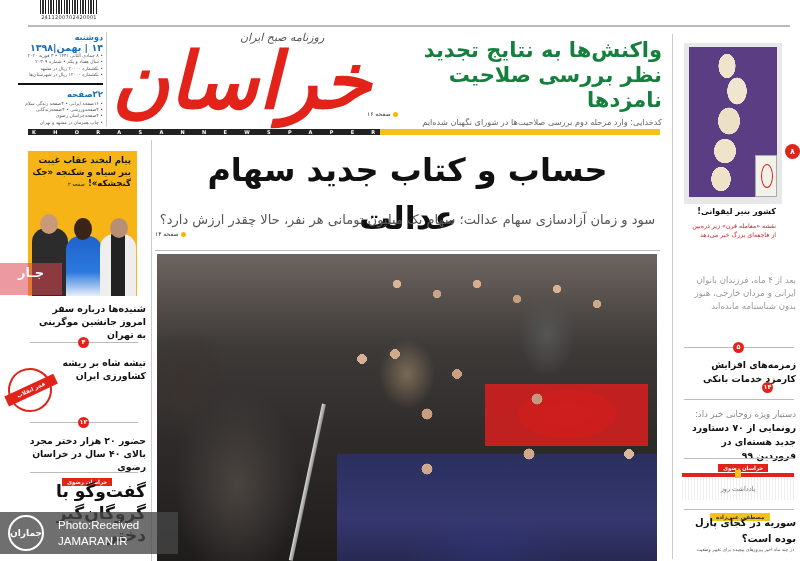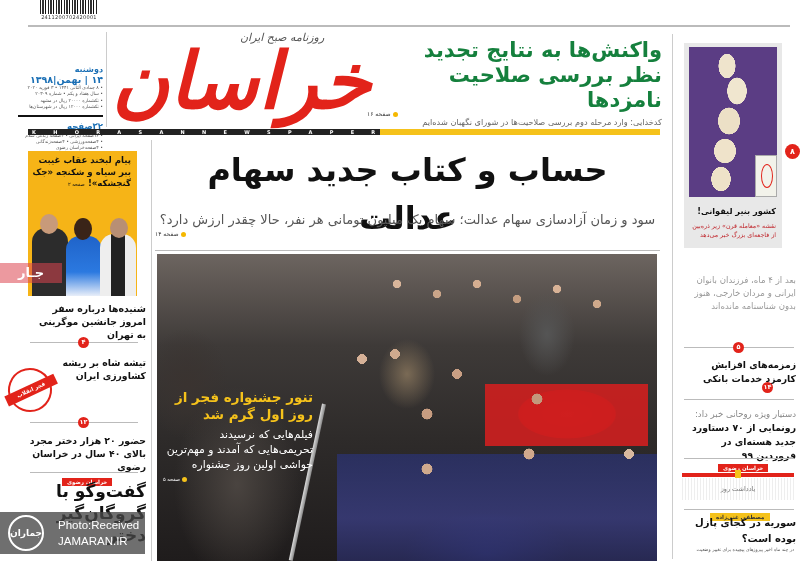--- a/index.html
+++ b/index.html
@@ -7,21 +7,21 @@
   body { font-family: "DejaVu Sans", sans-serif; position: relative; color: #111; direction: rtl; }
   .abs { position: absolute; }
 
   
   .barcode { left: 40px; top: 0; width: 58px; height: 20px; }
   .barcode .bars { height: 14px; background: repeating-linear-gradient(90deg, #222 0 1px, #fff 1px 2px, #333 2px 4px, #fff 4px 5px, #111 5px 6px, #fff 6px 8px); }
   .barcode .num { font-size: 5px; color: #333; text-align: center; letter-spacing: 0.3px; direction: ltr; }
   .top-rule { left: 28px; right: 10px; top: 25px; height: 2px; background: #bbb; }
 
   
-  .info { left: 18px; top: 33px; width: 85px; text-align: right; margin-top: 32px; }
+  .info { left: 18px; top: 33px; width: 85px; text-align: right; }
   .info .day { font-size: 8px; color: #1a6fb5; font-weight: bold; }
   .info .date { font-size: 9.5px; color: #1a6fb5; font-weight: bold; }
   .info .line { font-size: 4.6px; color: #555; line-height: 6.4px; }
   .info .rule { height: 2px; background: #111; margin: 4px 0 4px 0; }
   .info .pages { font-size: 8.5px; color: #1a6fb5; font-weight: bold; margin-bottom: 2px; }
   .info-divider { left: 106px; top: 32px; width: 1px; height: 95px; background: #ccc; }
 
   
   .logo { left: 112px; top: 28px; width: 290px; height: 100px; }
   .logo .tagline { position: absolute; left: 128px; top: 3px; font-family: "DejaVu Serif", serif; font-style: italic; font-size: 11px; color: #555; }
@@ -87,42 +87,42 @@
   .promo { left: 28px; top: 151px; width: 109px; height: 145px; background: #f6b417; overflow: hidden; }
   .promo .text { position: absolute; right: 6px; top: 4px; width: 100px; text-align: right; font-size: 8.6px; font-weight: bold; color: #111; line-height: 11.5px; }
   .promo .text .pg { font-size: 5px; font-weight: normal; }
   .promo .person { position: absolute; bottom: 0; border-radius: 14px 14px 0 0; }
   .promo .p1 { left: 4px; width: 36px; height: 68px; background: linear-gradient(180deg, #2c2c2c 0 100%); }
   .promo .p1h { left: 12px; bottom: 62px; width: 18px; height: 20px; border-radius: 50%; background: #c89a7a; position: absolute; }
   .promo .p2 { left: 38px; width: 36px; height: 60px; background: linear-gradient(180deg, #1f63c9 0%, #2b79e0 60%, #e8eef9 100%); }
   .promo .p2h { left: 46px; bottom: 56px; width: 18px; height: 22px; border-radius: 50%; background: #3a2418; position: absolute; }
   .promo .p3 { left: 72px; width: 36px; height: 62px; background: linear-gradient(90deg, #eee 0 30%, #222 30% 70%, #eee 70% 100%); }
   .promo .p3h { left: 82px; bottom: 58px; width: 18px; height: 20px; border-radius: 50%; background: #b88f74; position: absolute; }
-  .watermark-left { left: 0; top: 263px; width: 62px; height: 20px; background: rgba(220,70,80,0.55); color: #fff; font-size: 13px; font-weight: bold; text-align: center; line-height: 20px; }
+  .watermark-left { left: 0; top: 263px; width: 62px; height: 32px; background: rgba(220,70,80,0.55); color: #fff; font-size: 13px; font-weight: bold; text-align: center; line-height: 20px; }
 
   .left-item { position: absolute; left: 28px; width: 118px; text-align: right; }
   .left-item .t { font-size: 9.3px; font-weight: bold; color: #111; line-height: 13px; }
   .left-item .d { font-size: 8.6px; color: #999; line-height: 12.5px; }
   .num-badge { position: absolute; width: 11px; height: 11px; border-radius: 50%; background: #e2231a; color: #fff; font-size: 6.5px; font-weight: bold; text-align: center; line-height: 11px; }
   .hr { position: absolute; height: 1px; background: #bbb; }
 
   .stamp { left: 8px; top: 368px; width: 44px; height: 44px; border: 2px solid #e2231a; border-radius: 50%; transform: rotate(-25deg); }
   .stamp span { position: absolute; left: -6px; top: 15px; width: 54px; height: 11px; background: #e2231a; color: #fff; font-size: 5.5px; text-align: center; line-height: 11px; font-weight: bold; }
 
   .tag-red { display: inline-block; background: #e2231a; color: #fff; font-size: 5.5px; padding: 1px 5px; font-weight: bold; }
   .tag-yel { display: inline-block; background: #f5c21b; color: #333; font-size: 5.5px; padding: 1px 6px; font-weight: bold; }
 
   .gg { left: 28px; top: 480px; width: 118px; text-align: right; font-size: 17px; font-weight: bold; line-height: 22px; color: #111; }
-  .jamaran { left: 0; top: 512px; width: 145px; height: 42px; background: rgba(70,70,70,0.78); }
+  .jamaran { left: 0; top: 512px; width: 178px; height: 42px; background: rgba(70,70,70,0.78); }
   .jamaran .logo-c { position: absolute; left: 8px; top: 3px; width: 36px; height: 36px; border: 2px solid #fff; border-radius: 50%; color: #fff; font-size: 9px; text-align: center; line-height: 32px; font-weight: bold; }
   .jamaran .t1 { position: absolute; left: 58px; top: 7px; color: #fff; font-family: "Liberation Sans", sans-serif; font-size: 11.5px; direction: ltr; }
   .jamaran .t2 { position: absolute; left: 58px; top: 23px; color: #fff; font-family: "Liberation Sans", sans-serif; font-size: 11.5px; direction: ltr; }
 
   
-  .map-card { left: 684px; top: 43px; width: 98px; height: 205px; background: #e8e8e8; }
+  .map-card { left: 684px; top: 43px; width: 98px; height: 161px; background: #e8e8e8; }
   .map-card .map { position: absolute; left: 5px; top: 4px; width: 88px; height: 150px; background: #5b3d84; overflow: hidden; }
   .map-card .map .land { position: absolute; left: 18px; top: 4px; width: 52px; height: 142px;
     background:
       radial-gradient(ellipse 14px 20px at 20px 15px, #efe4cc 0 60%, transparent 62%),
       radial-gradient(ellipse 16px 22px at 30px 40px, #f0e6cf 0 60%, transparent 62%),
       radial-gradient(ellipse 18px 22px at 22px 70px, #ece0c6 0 60%, transparent 62%),
       radial-gradient(ellipse 18px 20px at 18px 100px, #efe3ca 0 60%, transparent 62%),
       radial-gradient(ellipse 16px 20px at 14px 128px, #eee2c8 0 60%, transparent 62%);
   }
   .map-card .inset { position: absolute; right: 0; bottom: 0; width: 22px; height: 42px; background: #f2f2ea; border: 1px solid #aaa; }
@@ -185,25 +185,20 @@
 <div class="abs main-head">حساب و کتاب جدید سهام عدالت</div>
 <div class="abs main-sub">سود و زمان آزادسازی سهام عدالت؛ سهام یک میلیون تومانی هر نفر، حالا چقدر ارزش دارد؟</div>
 <div class="abs main-pg"><span class="pgmark"></span><span>صفحه ۱۴</span></div>
 <div class="abs main-rule"></div>
 
 <div class="abs photo">
   <div class="carpet"></div>
   <div class="redband"></div>
   <div class="crowd"></div>
   <div class="rail"></div>
-  <div class="photo-caption">
-    <div class="kicker">تنور جشنواره فجر از روز اول گرم شد</div>
-    <div class="body">فیلم‌هایی که نرسیدند تحریمی‌هایی که آمدند و مهم‌ترین حواشی اولین روز جشنواره</div>
-    <div class="pg"><span class="pgmark"></span><span>صفحه ۵</span></div>
-  </div>
 </div>
 
 <div class="abs left-col-divider"></div>
 <div class="abs promo">
   <div class="text">
     <span>پیام لبخند عقاب غیبت ببر سیاه و شکنجه «جک گنجشکه»!</span>
     <span class="pg">صفحه ۲</span>
   </div>
   <div class="person p1"></div>
   <div class="p1h"></div>

